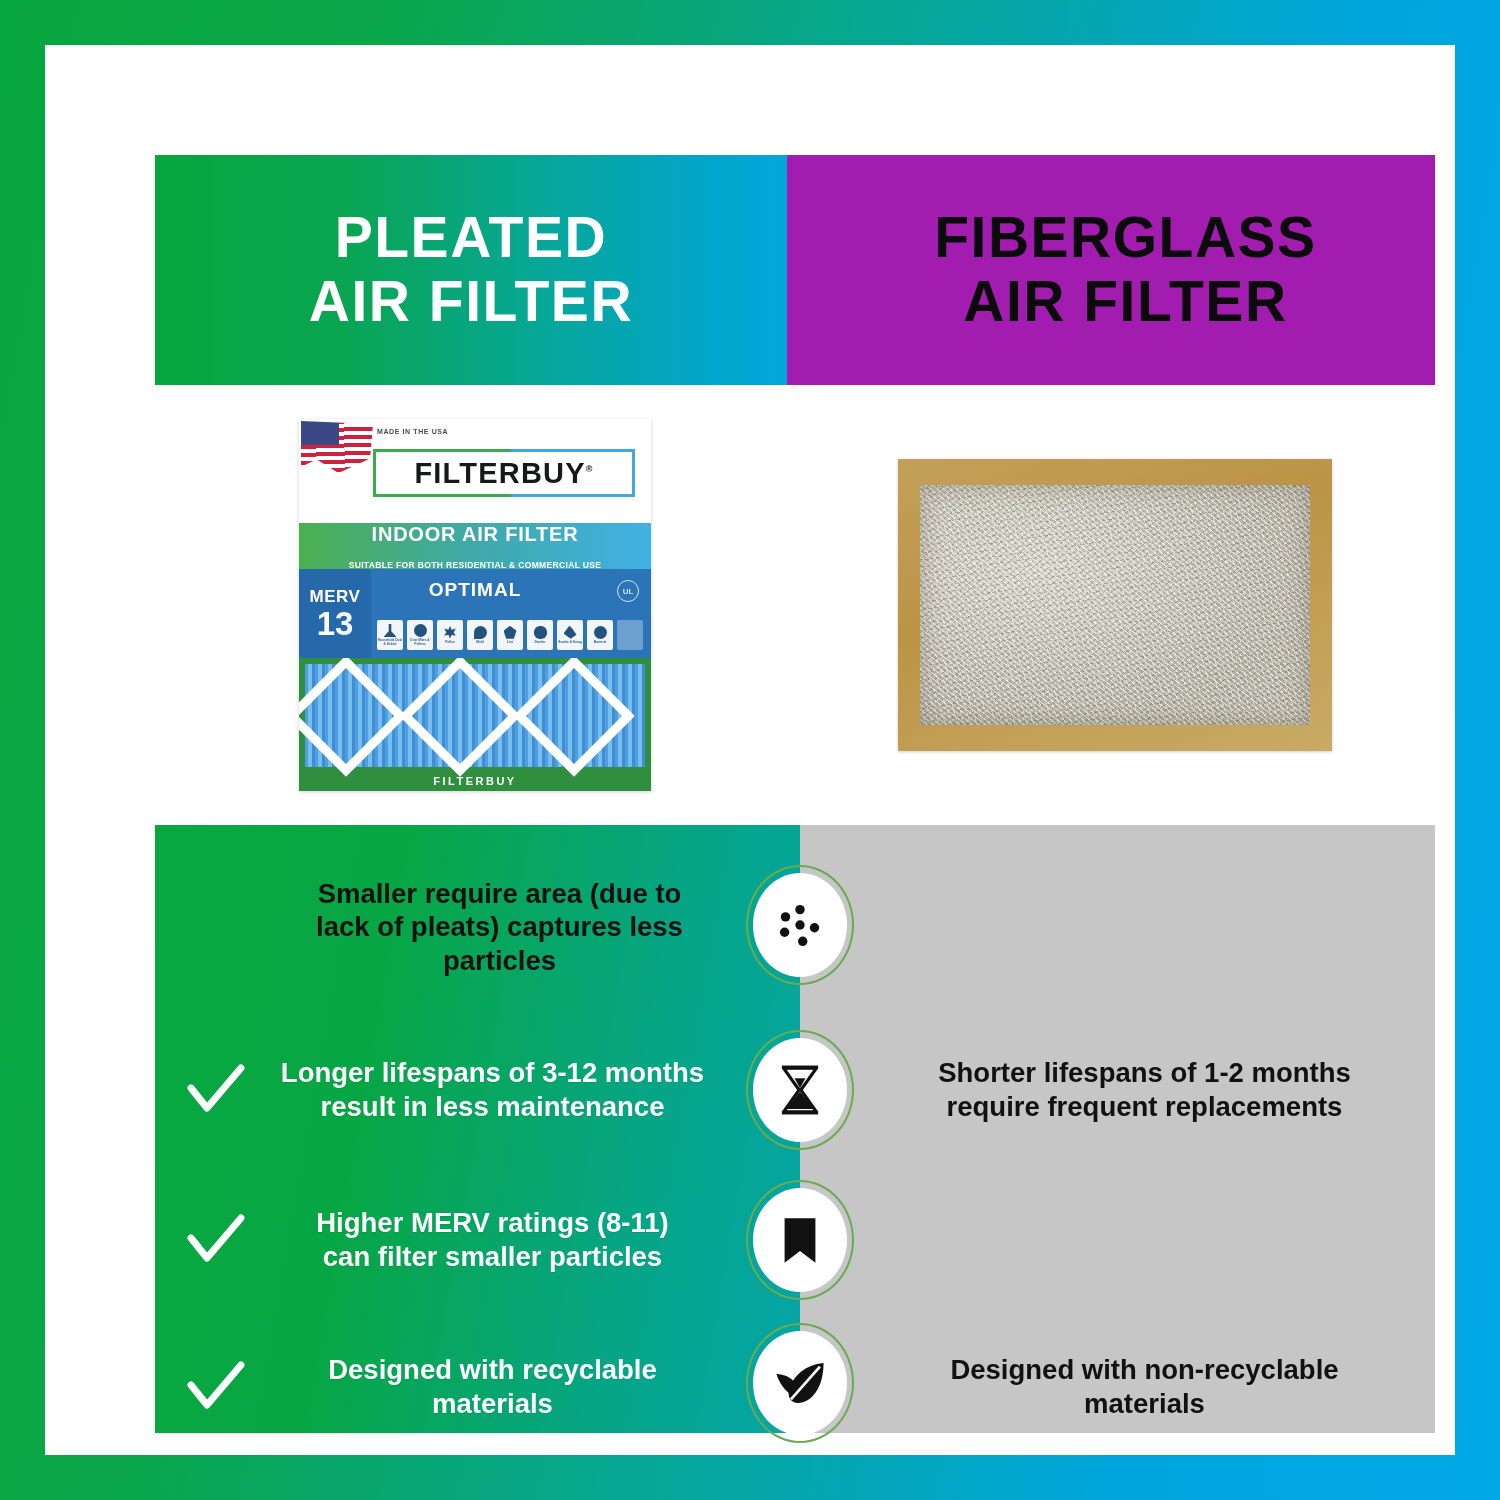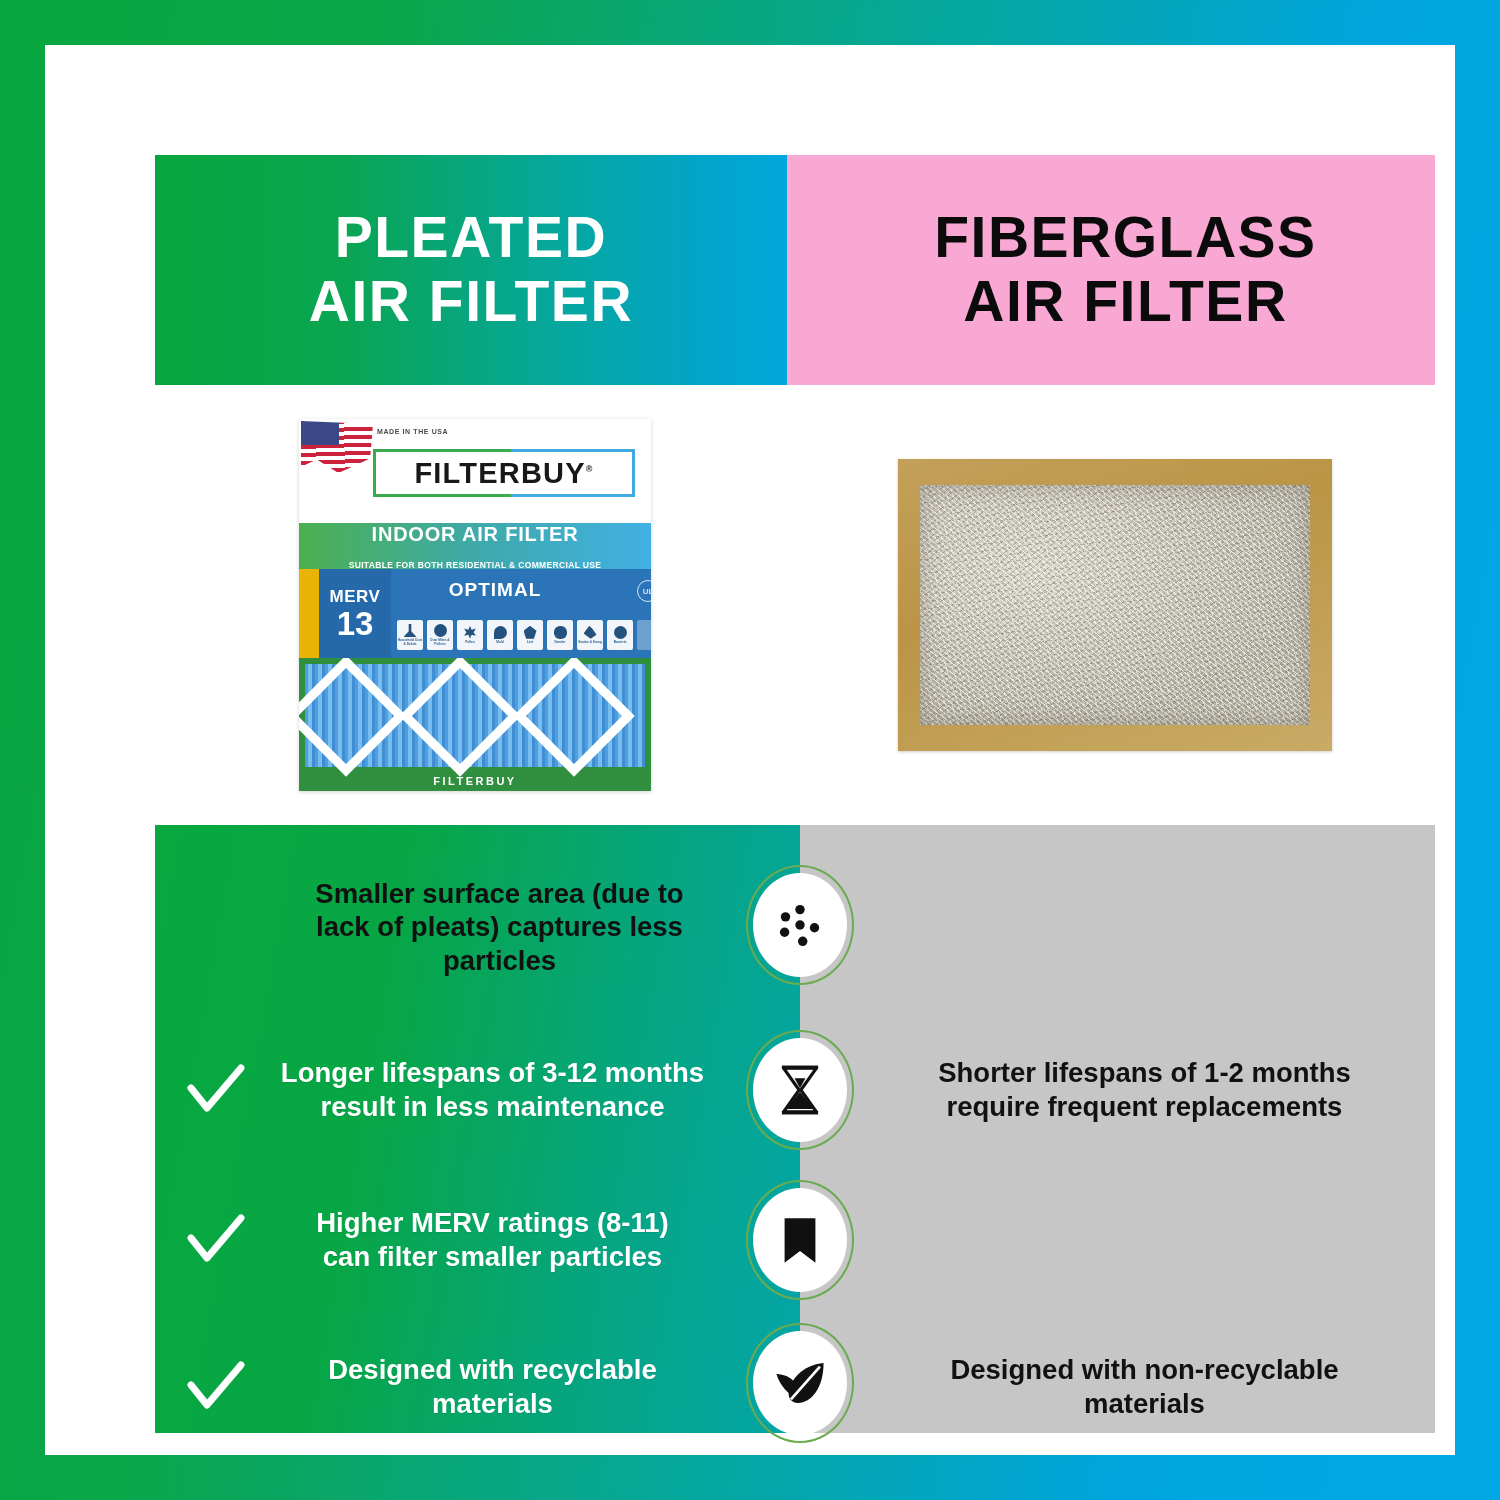--- a/index.html
+++ b/index.html
@@ -26,21 +26,21 @@
     background: #ffffff;
   }
 
   
   #header { position: absolute; left: 0; top: 0; width: 1280px; height: 230px; display: flex; }
   .hdr { height: 100%; display: flex; align-items: center; justify-content: center; }
   .hdr-left {
     width: 645px;
     background: linear-gradient(90deg, #07a63d 0%, #09a552 30%, #06a79c 63%, #03a5c6 85%, #02a7dc 100%);
   }
-  .hdr-right { width: 661px; background: #f9a8d4; padding-left: 29px; }
+  .hdr-right { width: 661px; background: #a21caf; padding-left: 29px; }
   .hdr-title {
     text-align: center;
     font-weight: 800;
     font-size: 57px;
     line-height: 1.12;
     letter-spacing: 1.5px;
     text-transform: uppercase;
     white-space: pre-line;
   }
   .hdr-left .hdr-title { color: #ffffff; }
@@ -84,21 +84,21 @@
   .fb-logo sup { font-size: 9px; vertical-align: super; }
 
   .fb-band {
     position: absolute; left: 0; top: 104px; width: 100%; height: 46px;
     background: linear-gradient(90deg, #4cb050 0%, #3fa9a7 48%, #41b0e4 100%);
     display: flex; flex-direction: column; align-items: center; justify-content: center;
   }
   .fb-band-l1 { color: #fff; font-size: 20px; font-weight: 800; letter-spacing: .8px; }
   .fb-band-l2 { color: #fff; font-size: 8.5px; font-weight: 700; letter-spacing: .35px; margin-top: 14px; }
 
-  .fb-blue { position: absolute; left: 0; top: 150px; width: 100%; height: 89px; background: #2b74b8; margin-left: 20px; }
+  .fb-blue { position: absolute; left: 0; top: 150px; width: 100%; height: 89px; background: #2b74b8; }
   .fb-merv {
     position: absolute; left: 0; top: 0; width: 72px; height: 100%;
     background: #2569ab; color: #fff;
     display: flex; flex-direction: column; align-items: center; justify-content: center;
   }
   .fb-merv-l { font-size: 17px; font-weight: 800; letter-spacing: .5px; }
   .fb-merv-n { font-size: 33px; font-weight: 800; line-height: 1; }
   .fb-optimal {
     position: absolute; left: 72px; top: 0; width: 208px; height: 42px;
     border-bottom: 1px solid #skyblue; border-color: #5d97cd;
@@ -316,21 +316,21 @@
       </div>
 
       <div id="compare">
         <div class="cmp-left"></div>
         <div class="cmp-right"></div>
 
         <div class="rows">
 
           <div class="row" style="top:22px;height:160px;">
             <div class="row-r">
-              <div class="txt-r">Smaller surface area (due to
+              <div class="txt-r">Smaller require area (due to
 lack of pleats) captures less
 particles</div>
             </div>
           </div>
           <div class="medallion" style="top:40px;">
             <div class="med-ring"></div>
             <div class="med-disc"></div>
             <div class="med-icon">
               <svg viewBox="0 0 64 64">
                 <circle cx="32" cy="32" r="5.2" fill="#111"></circle>

